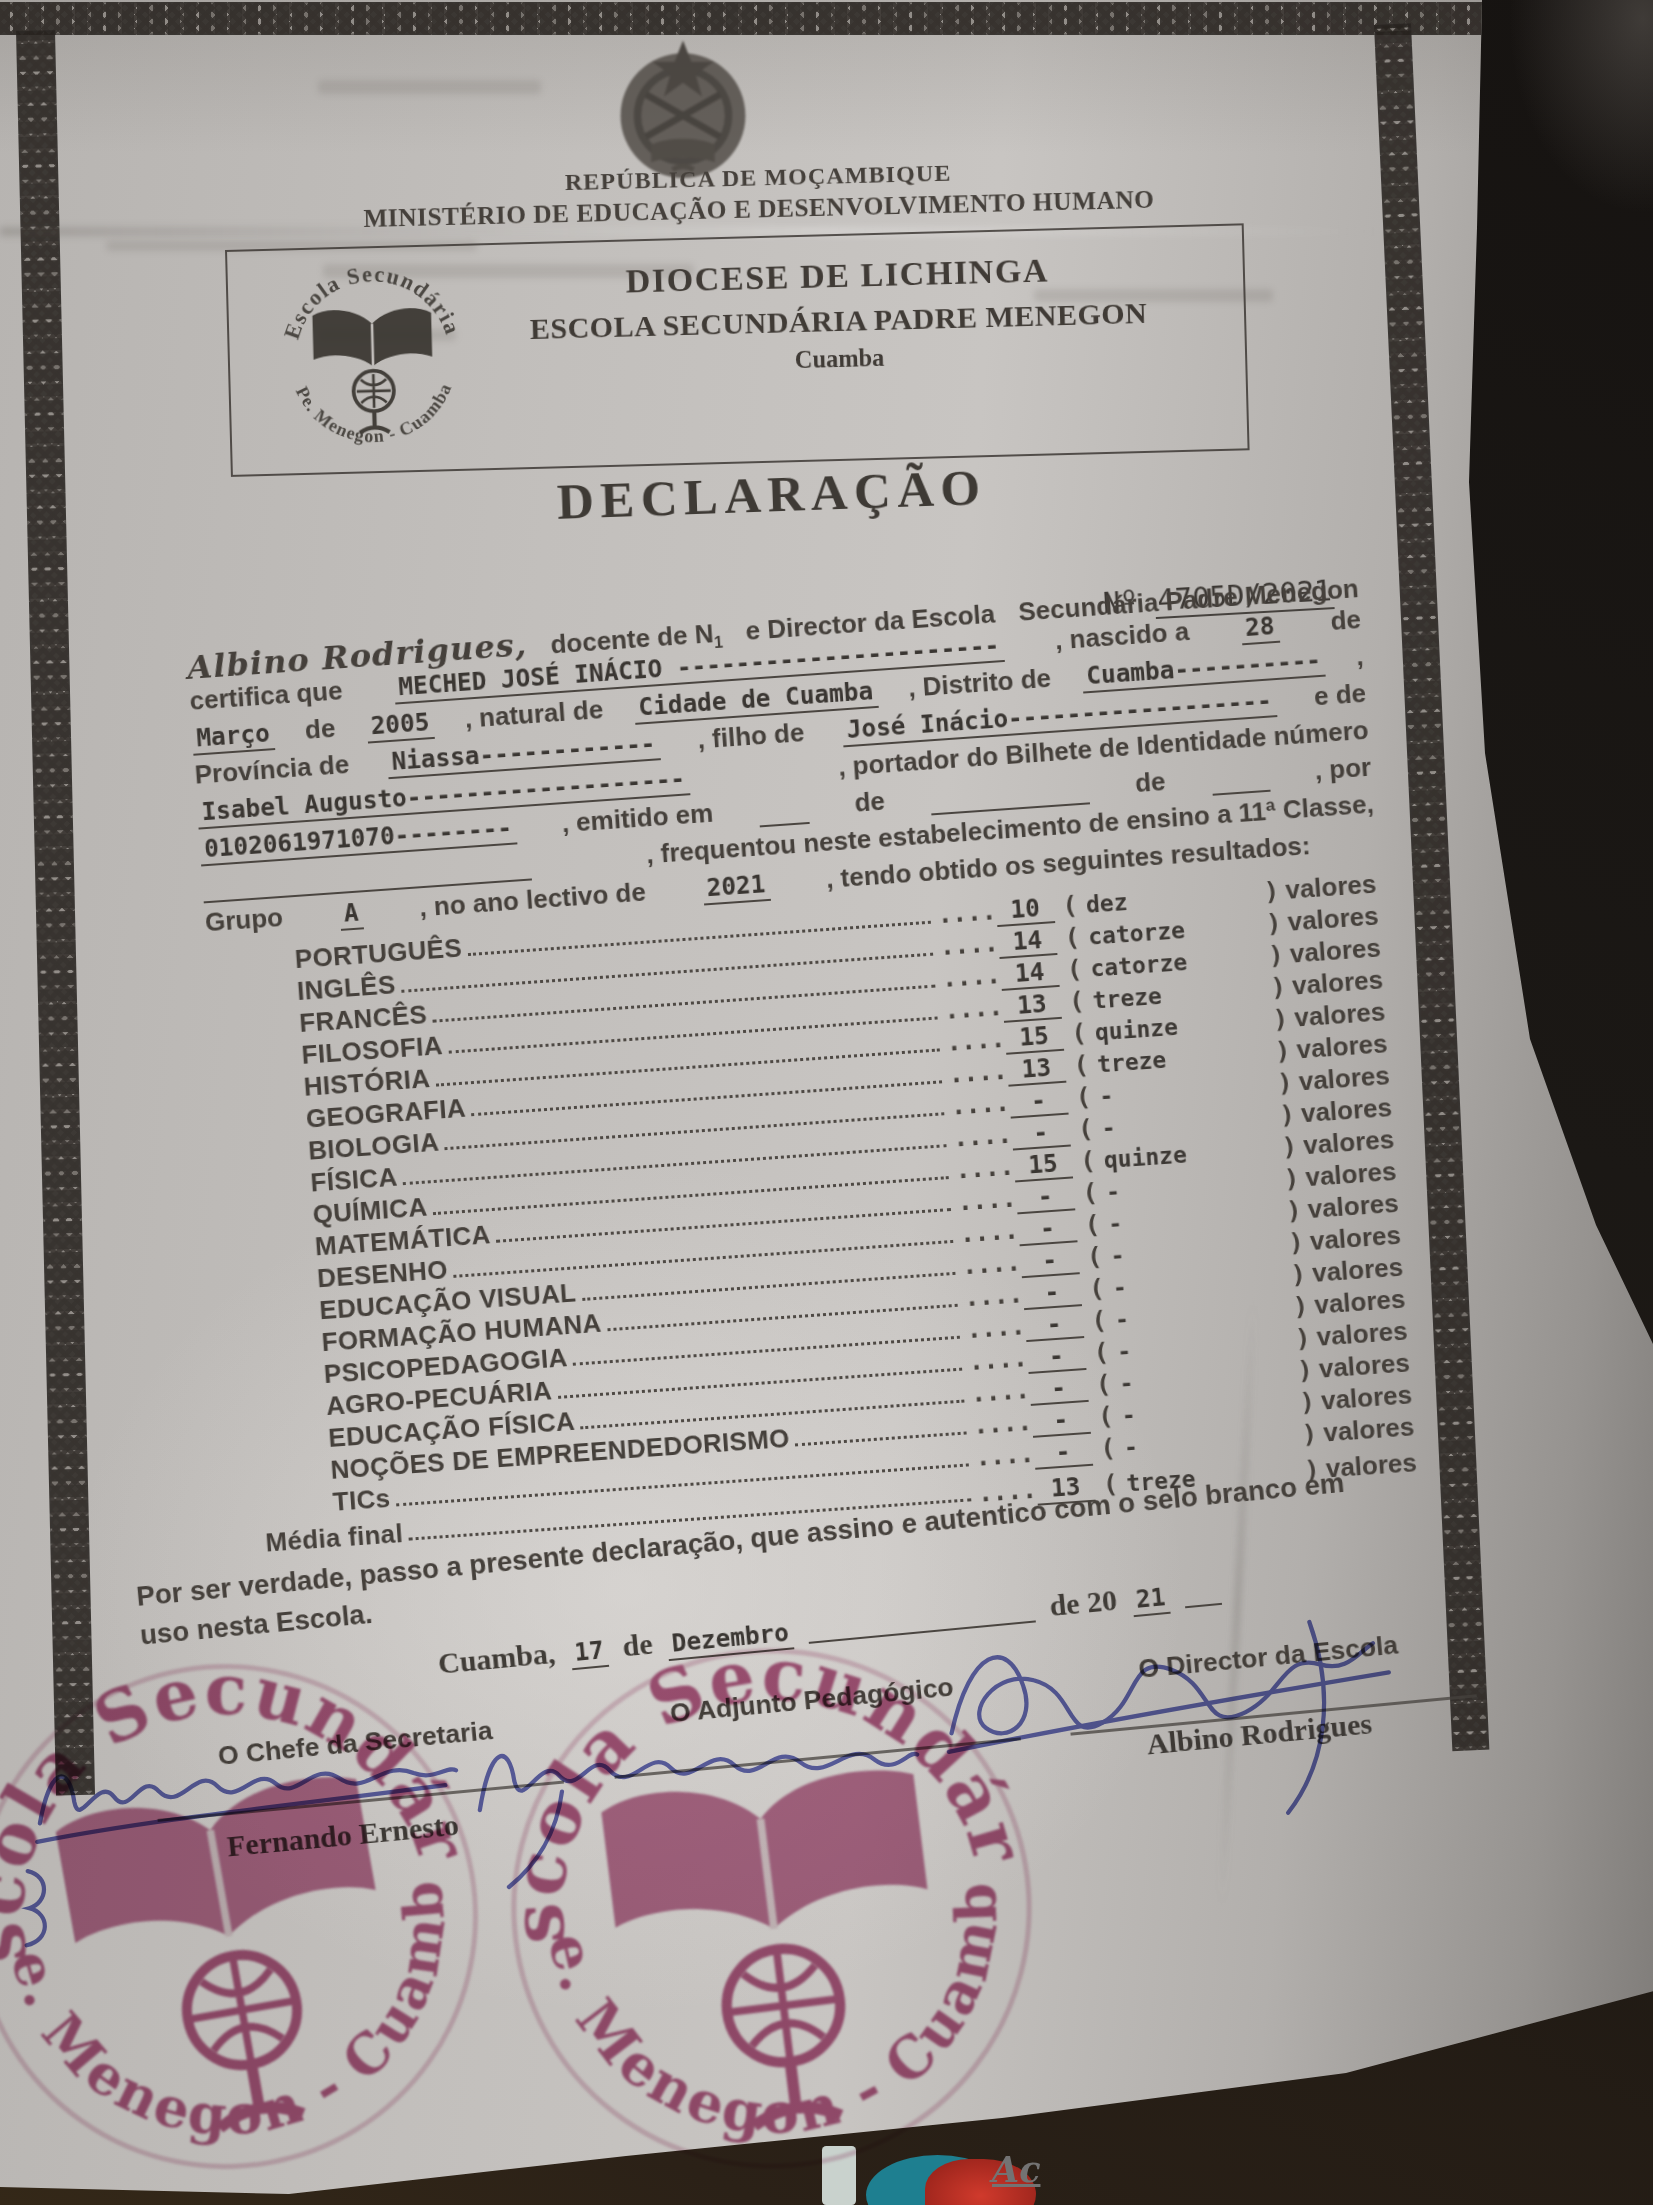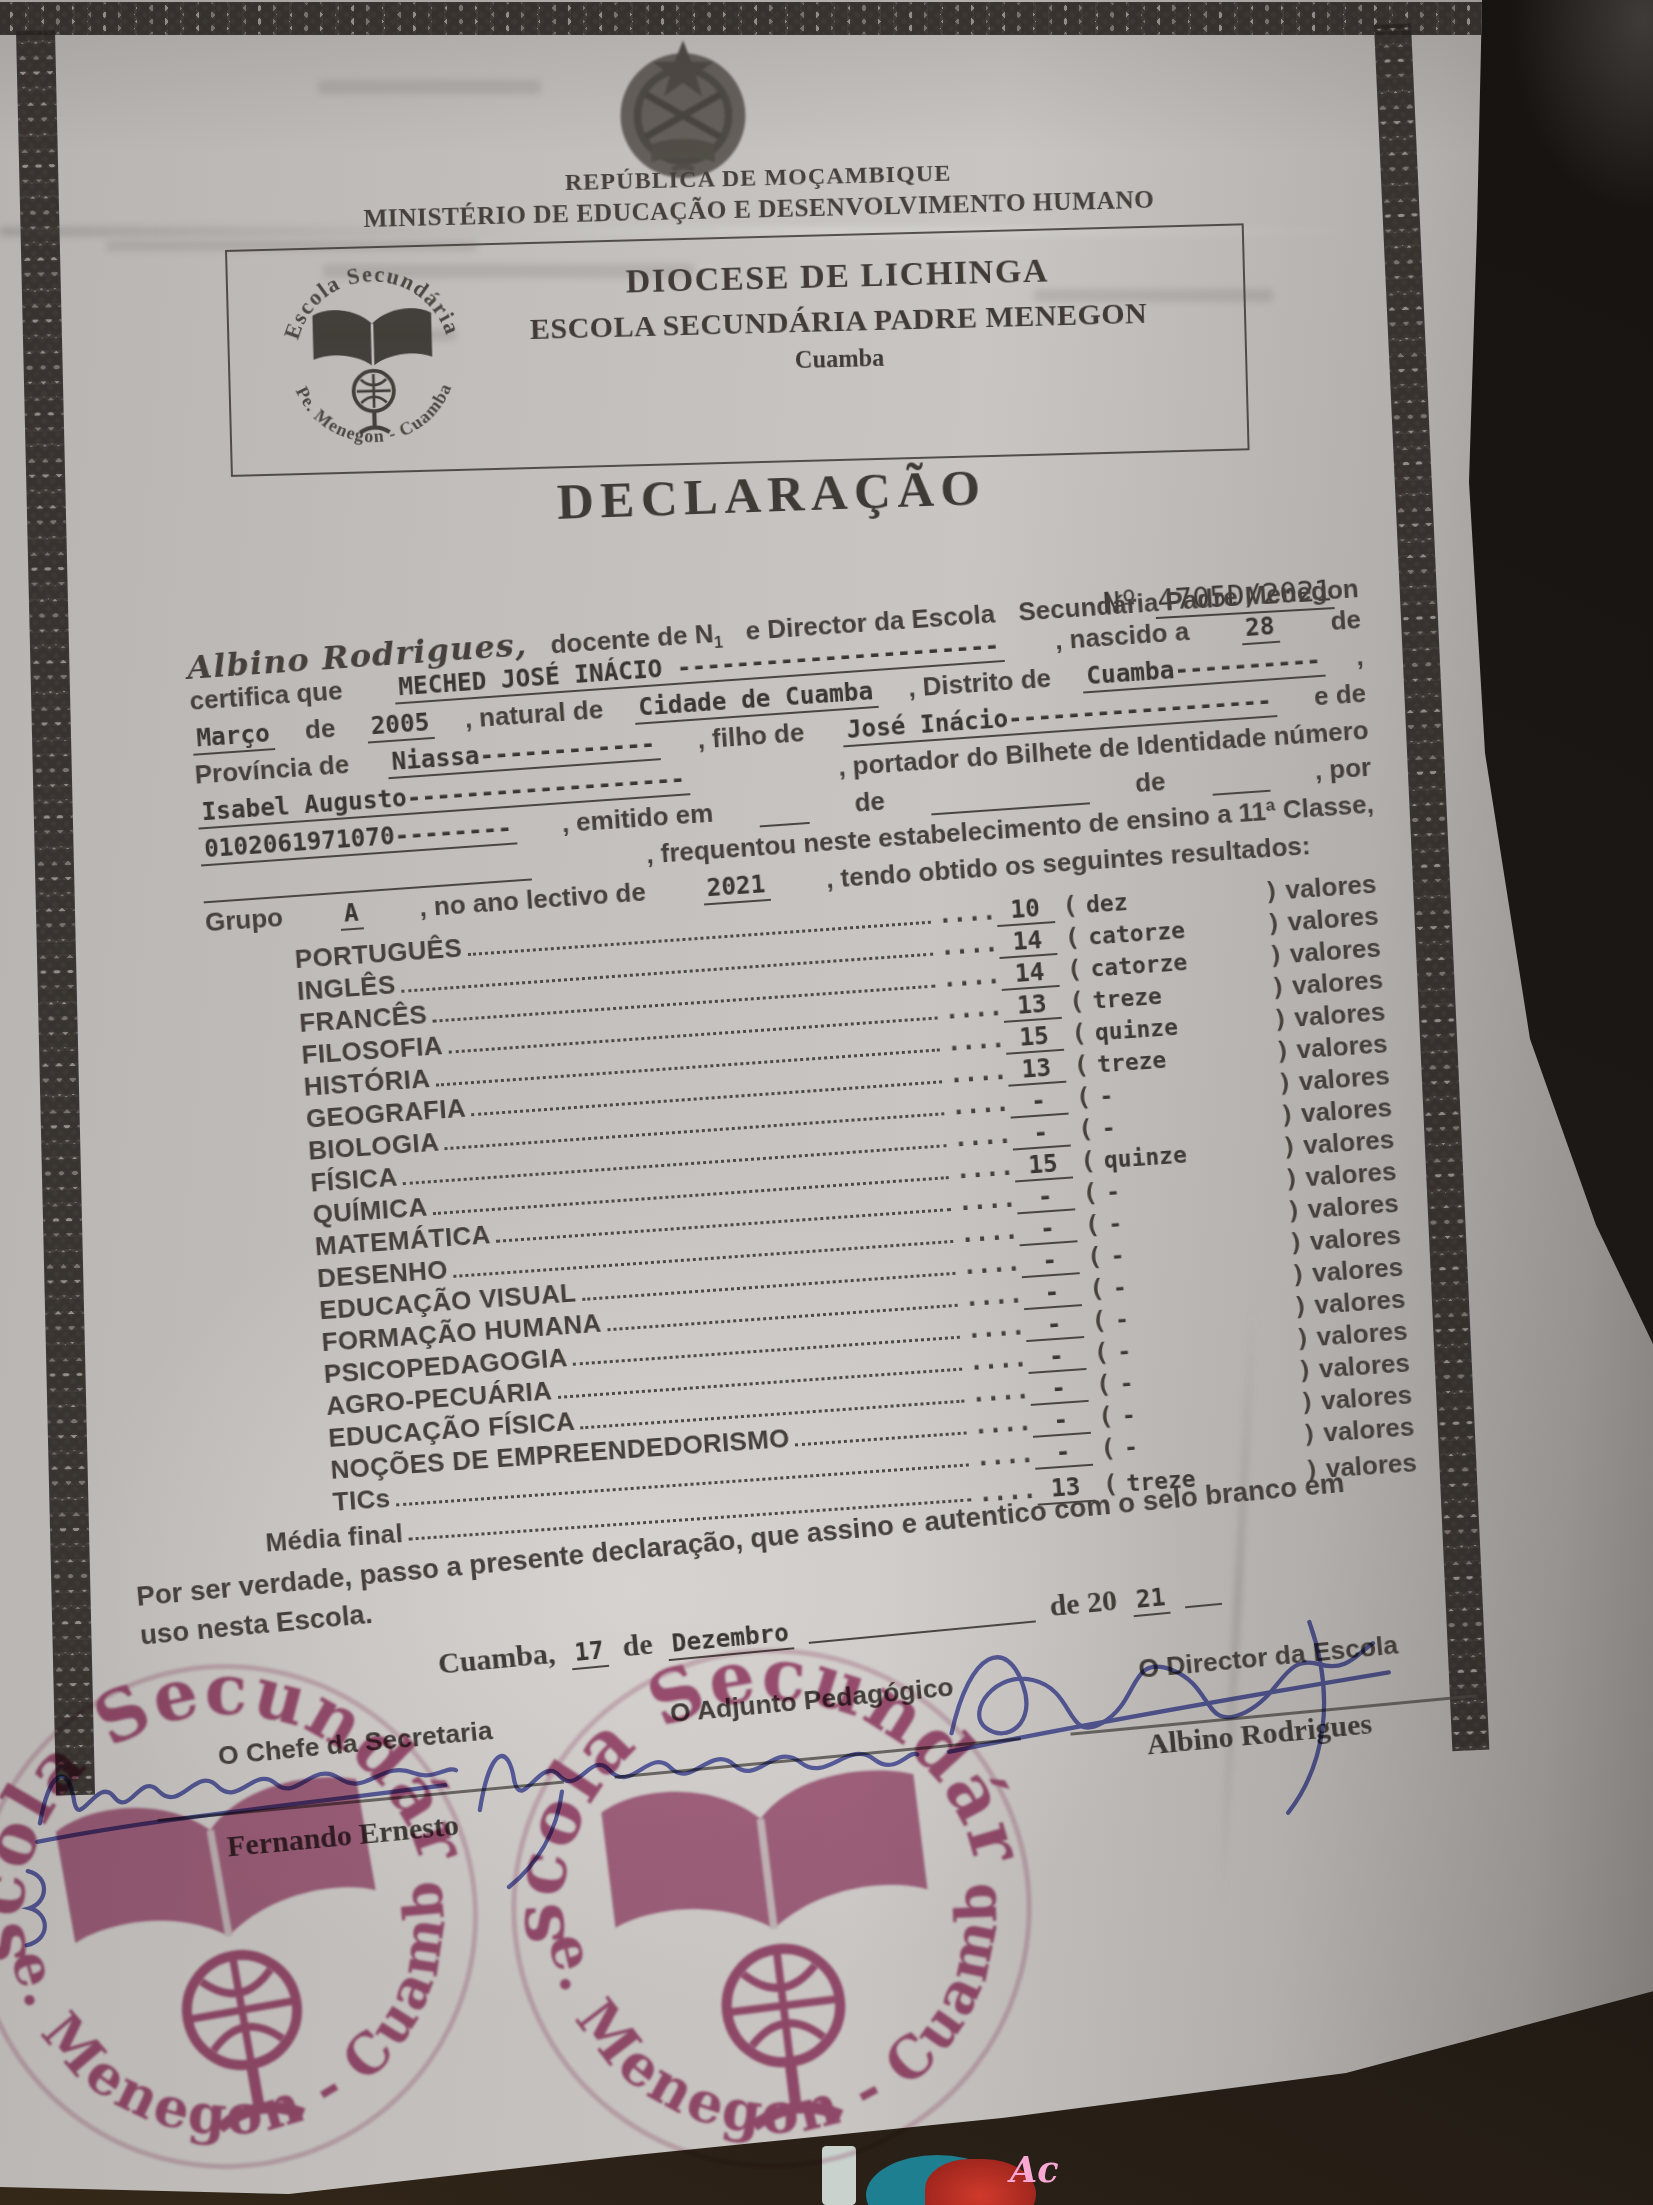--- a/index.html
+++ b/index.html
@@ -7,21 +7,21 @@
          font-family:"Liberation Sans",sans-serif;color:#433e39;}
   
   .bg{position:absolute;inset:0;
       background:linear-gradient(205deg,#161311 0%,#1b1815 40%,#201a14 65%,#2b2117 88%,#342818 100%);}
   .bg-sheen{position:absolute;right:0;top:0;width:223px;height:477px;
       background:radial-gradient(191px 276px at 95% 4%,rgba(130,124,118,.38),transparent 70%);}
   .bg-book{position:absolute;left:798px;top:2146px;width:339px;height:59px;}
   .bg-book .spine{position:absolute;left:24.4px;top:0;width:34px;height:59px;background:#c9d2cd;border-radius:4.2px;}
   .bg-book .teal{position:absolute;left:68px;top:8.5px;width:143px;height:80px;background:#1e7f90;border-radius:50%;}
   .bg-book .red{position:absolute;left:127px;top:12.7px;width:111px;height:74px;background:radial-gradient(#d03a2c,#8f1f18);border-radius:46% 54% 60% 40%;}
-  .bg-book .label{position:absolute;left:212px;top:3.2px;font:italic 700 35px "DejaVu Serif",serif;color:#f9a8d4;}
+  .bg-book .label{position:absolute;left:194px;top:3.2px;font:italic 700 35px "DejaVu Serif",serif;color:#737373;text-decoration:underline;}
   
   .paper{position:absolute;inset:0;
      clip-path:polygon(0px 0px,1482px 0px,1477px 228px,1469px 482px,1485px 753px,1530px 1039px,1596px 1225px,1654px 1346px,1654px 1991px,1346px 2073px,1002px 2118px,626px 2156px,289px 2194px,0px 2187px);
      background:
        radial-gradient(901px 689px at 38% 72%,rgba(228,225,222,.55),transparent 62%),
        linear-gradient(180deg,rgba(74,69,63,.16),transparent 7%),
        linear-gradient(95deg,#b7b4b1 0%,#c2bfbc 32%,#c8c5c2 55%,#b2afac 78%,#969390 92%,#7e7b78 100%);}
   
   .chain{position:absolute;opacity:.88;
      background:

